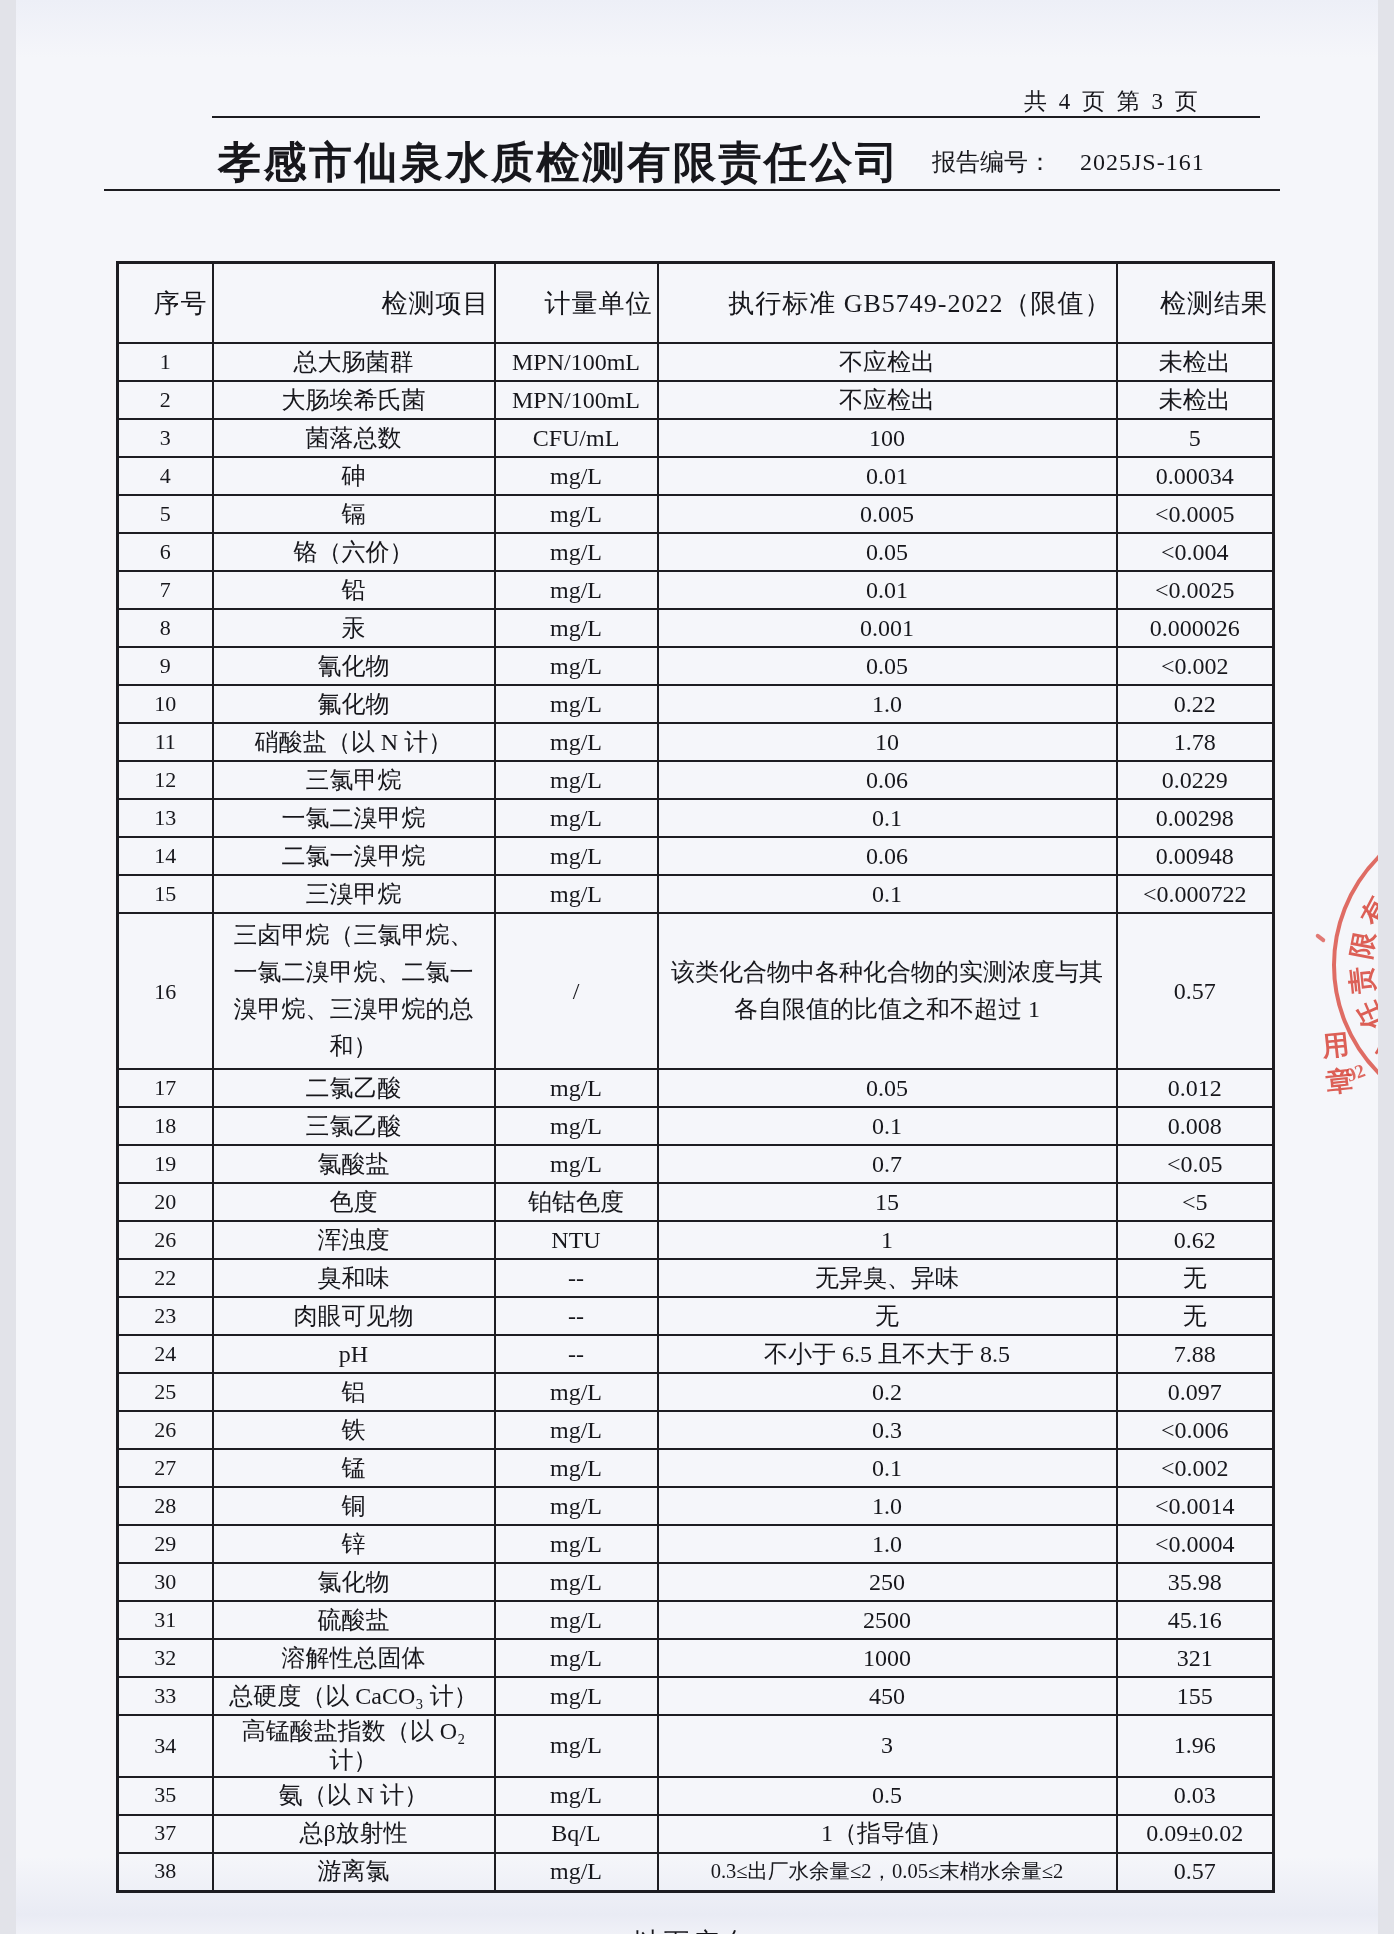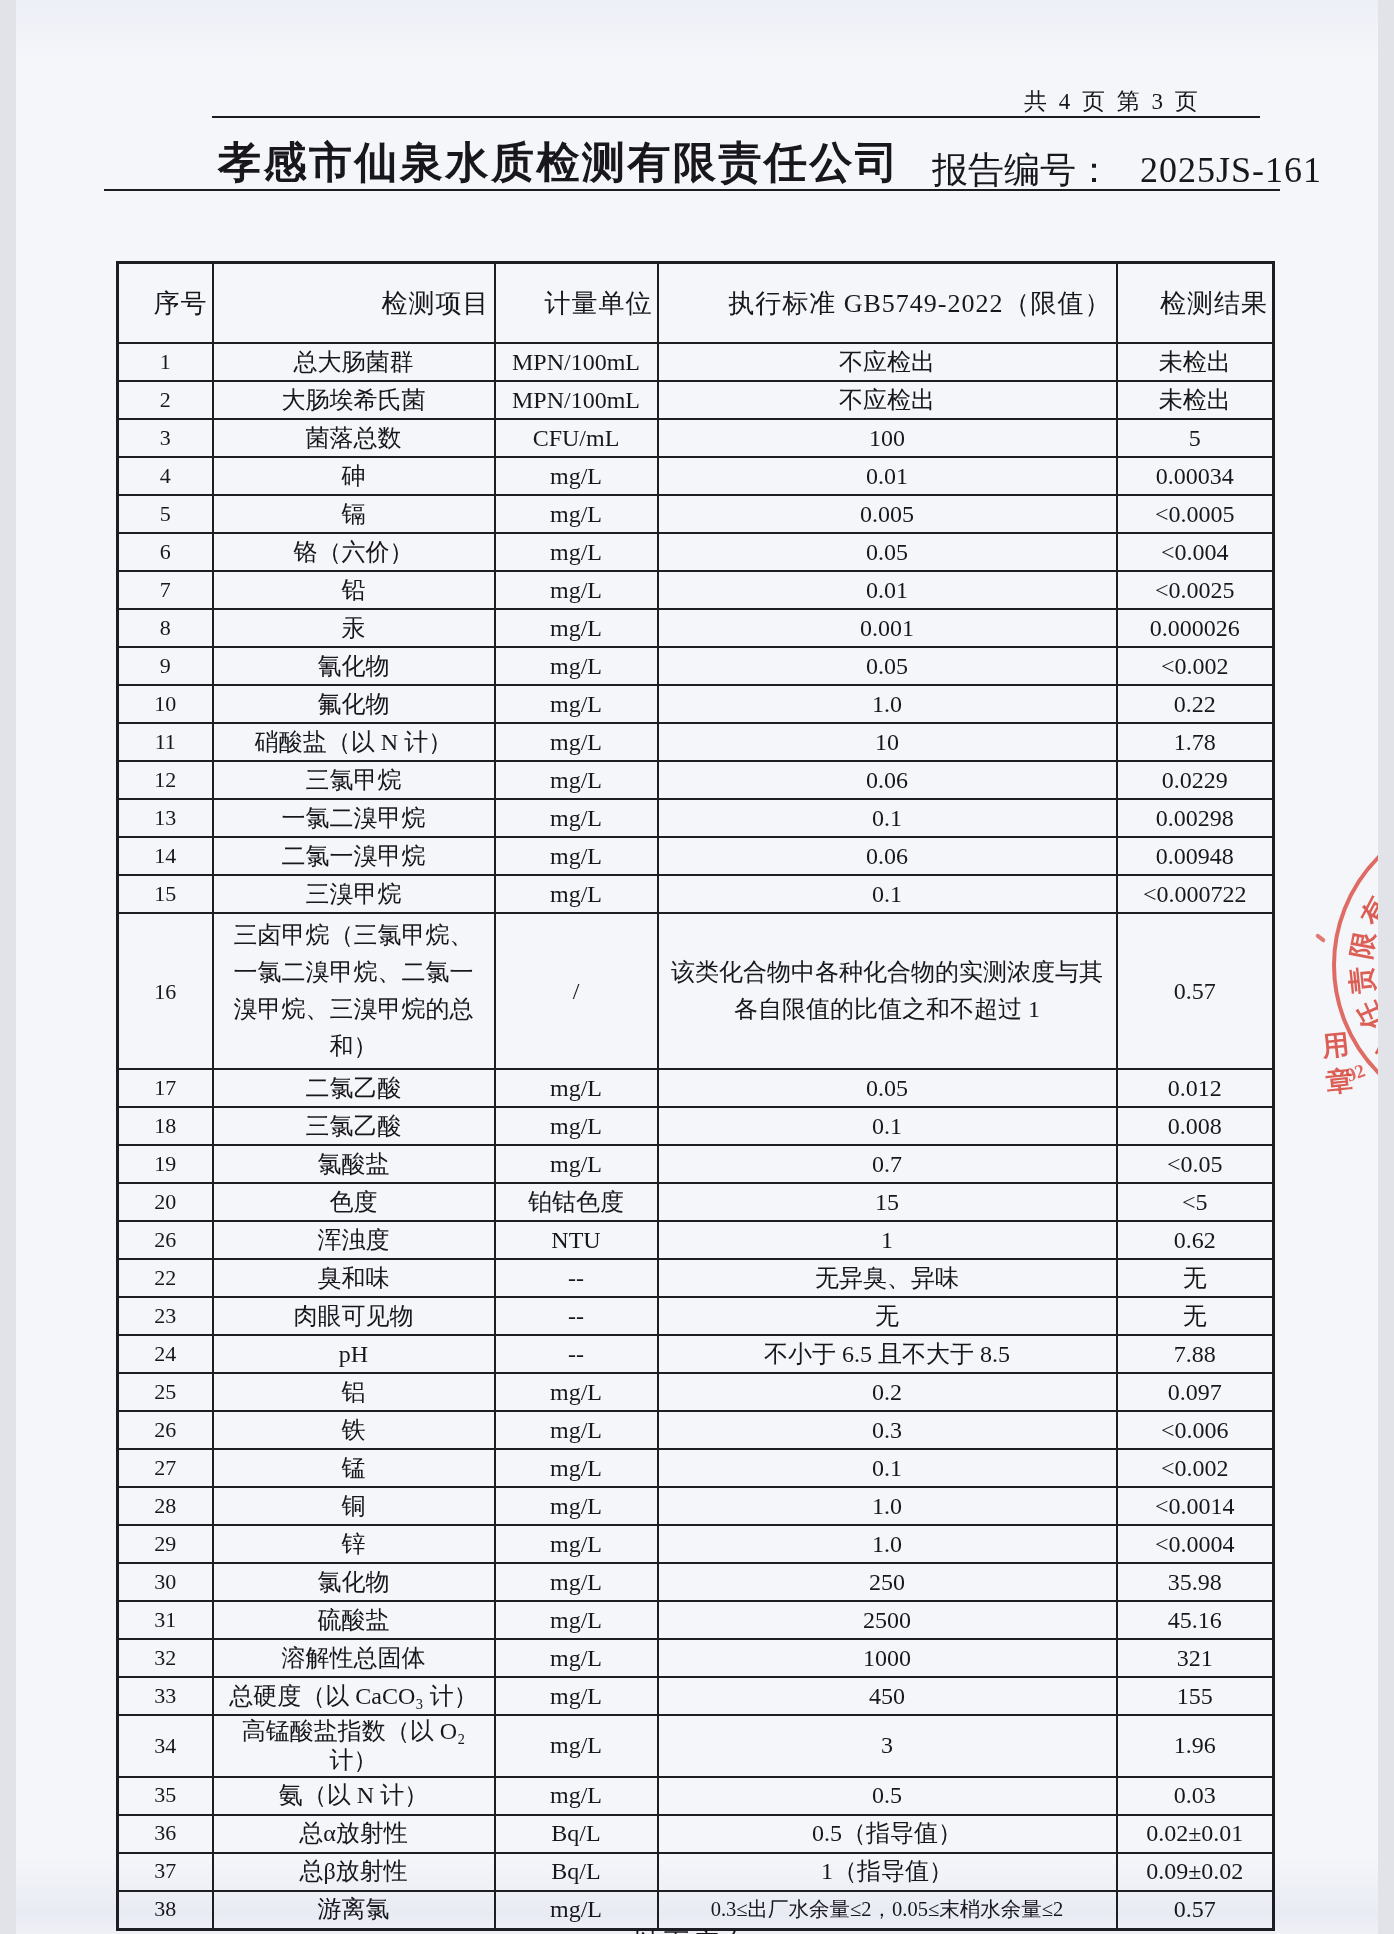--- a/index.html
+++ b/index.html
@@ -17,21 +17,21 @@
     background:linear-gradient(180deg,#edeff7 0%,#f5f6fa 3%,#f5f6fa 96%,#e9ebf4 99%,#f0f1f7 100%);
     font-family:"Liberation Serif","DejaVu Serif","DejaVu Sans",serif;
     color:var(--ink);
   }
   .abs{position:absolute;}
   .page-info{left:1008px;top:86px;font-size:23px;letter-spacing:3px;white-space:nowrap;}
   .rule{position:absolute;height:2px;background:#1c1c20;}
   .rule1{left:196px;top:116px;width:1048px;}
   .rule2{left:88px;top:189px;width:1176px;}
   .company{left:202px;top:134px;font-size:43px;font-weight:bold;letter-spacing:2.5px;white-space:nowrap;}
-  .report-no{left:916px;top:146px;font-size:36px;white-space:nowrap;}
+  .report-no{left:916px;top:146px;font-size:24px;white-space:nowrap;}
   .report-no .val{margin-left:28px;letter-spacing:1px;}
   .title{left:100px;top:203px;width:1156px;text-align:center;font-size:35px;font-weight:bold;letter-spacing:22px;text-indent:22px;white-space:nowrap;}
   table.report{
     position:absolute;left:100px;top:261px;width:1156px;
     border-collapse:collapse;table-layout:fixed;
     background:transparent;
   }
   table.report th,table.report td{
     border:2px solid var(--border);
     text-align:center;vertical-align:middle;
@@ -327,27 +327,20 @@
           <td>1.96</td>
         </tr>
         <tr>
           <td>35</td>
           <td>氨（以 N 计）</td>
           <td>mg/L</td>
           <td>0.5</td>
           <td>0.03</td>
         </tr>
         <tr>
-          <td>36</td>
-          <td>总α放射性</td>
-          <td>Bq/L</td>
-          <td>0.5（指导值）</td>
-          <td>0.02±0.01</td>
-        </tr>
-        <tr>
           <td>37</td>
           <td>总β放射性</td>
           <td>Bq/L</td>
           <td>1（指导值）</td>
           <td>0.09±0.02</td>
         </tr>
         <tr>
           <td>38</td>
           <td>游离氯</td>
           <td>mg/L</td>

